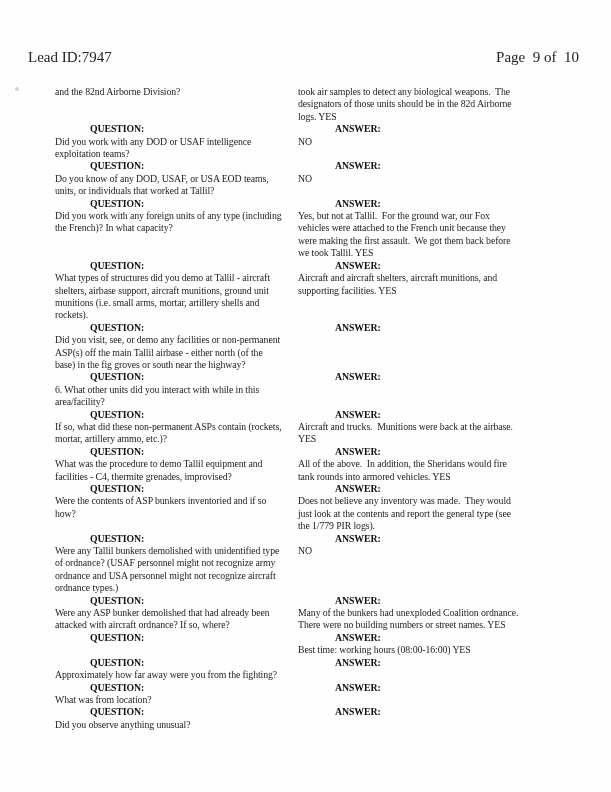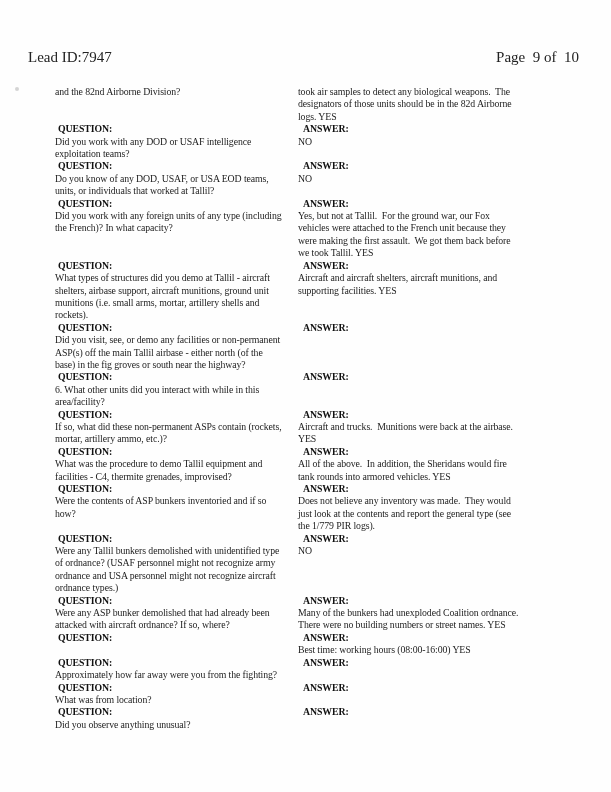--- a/index.html
+++ b/index.html
@@ -47,20 +47,21 @@
     line-height: 12.4px;
   }
   .row { display: flex; align-items: flex-start; }
   .qcell { flex: none; width: 243px; }
   .acell { flex: none; width: 300px; }
   .label {
     font-weight: bold;
     padding-left: 3px;
     color: #111;
     white-space: pre;
+    margin-left: 32px;
   }
   .acell .label { padding-left: 5px; }
   .text { white-space: pre; color: #1c1c1c; }
 </style>
 </head>
 <body>
 
 <div class="page">
   <div class="hdr-left">Lead ID:7947</div>
   <div class="hdr-right">Page  9 of  10</div>

